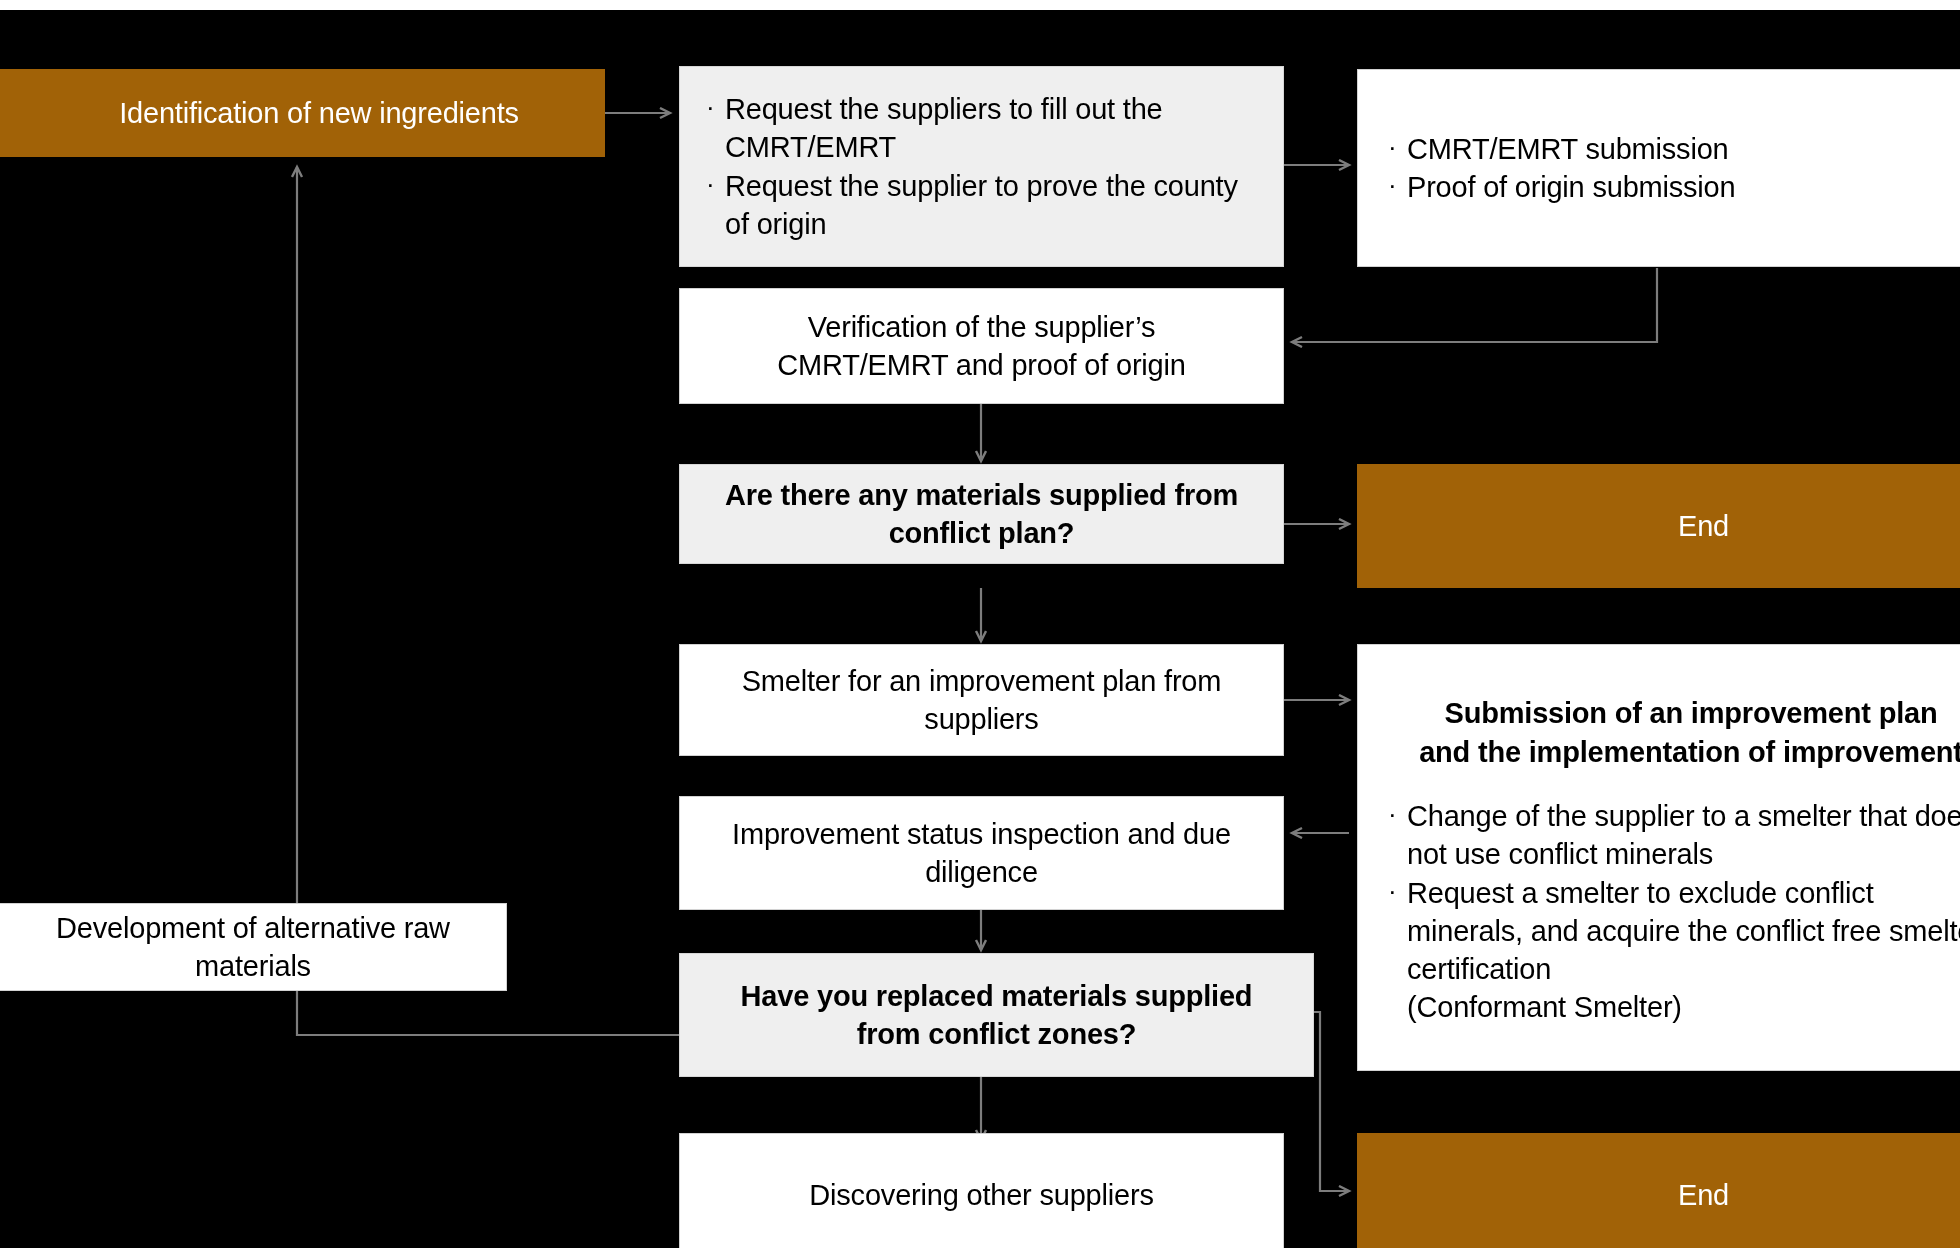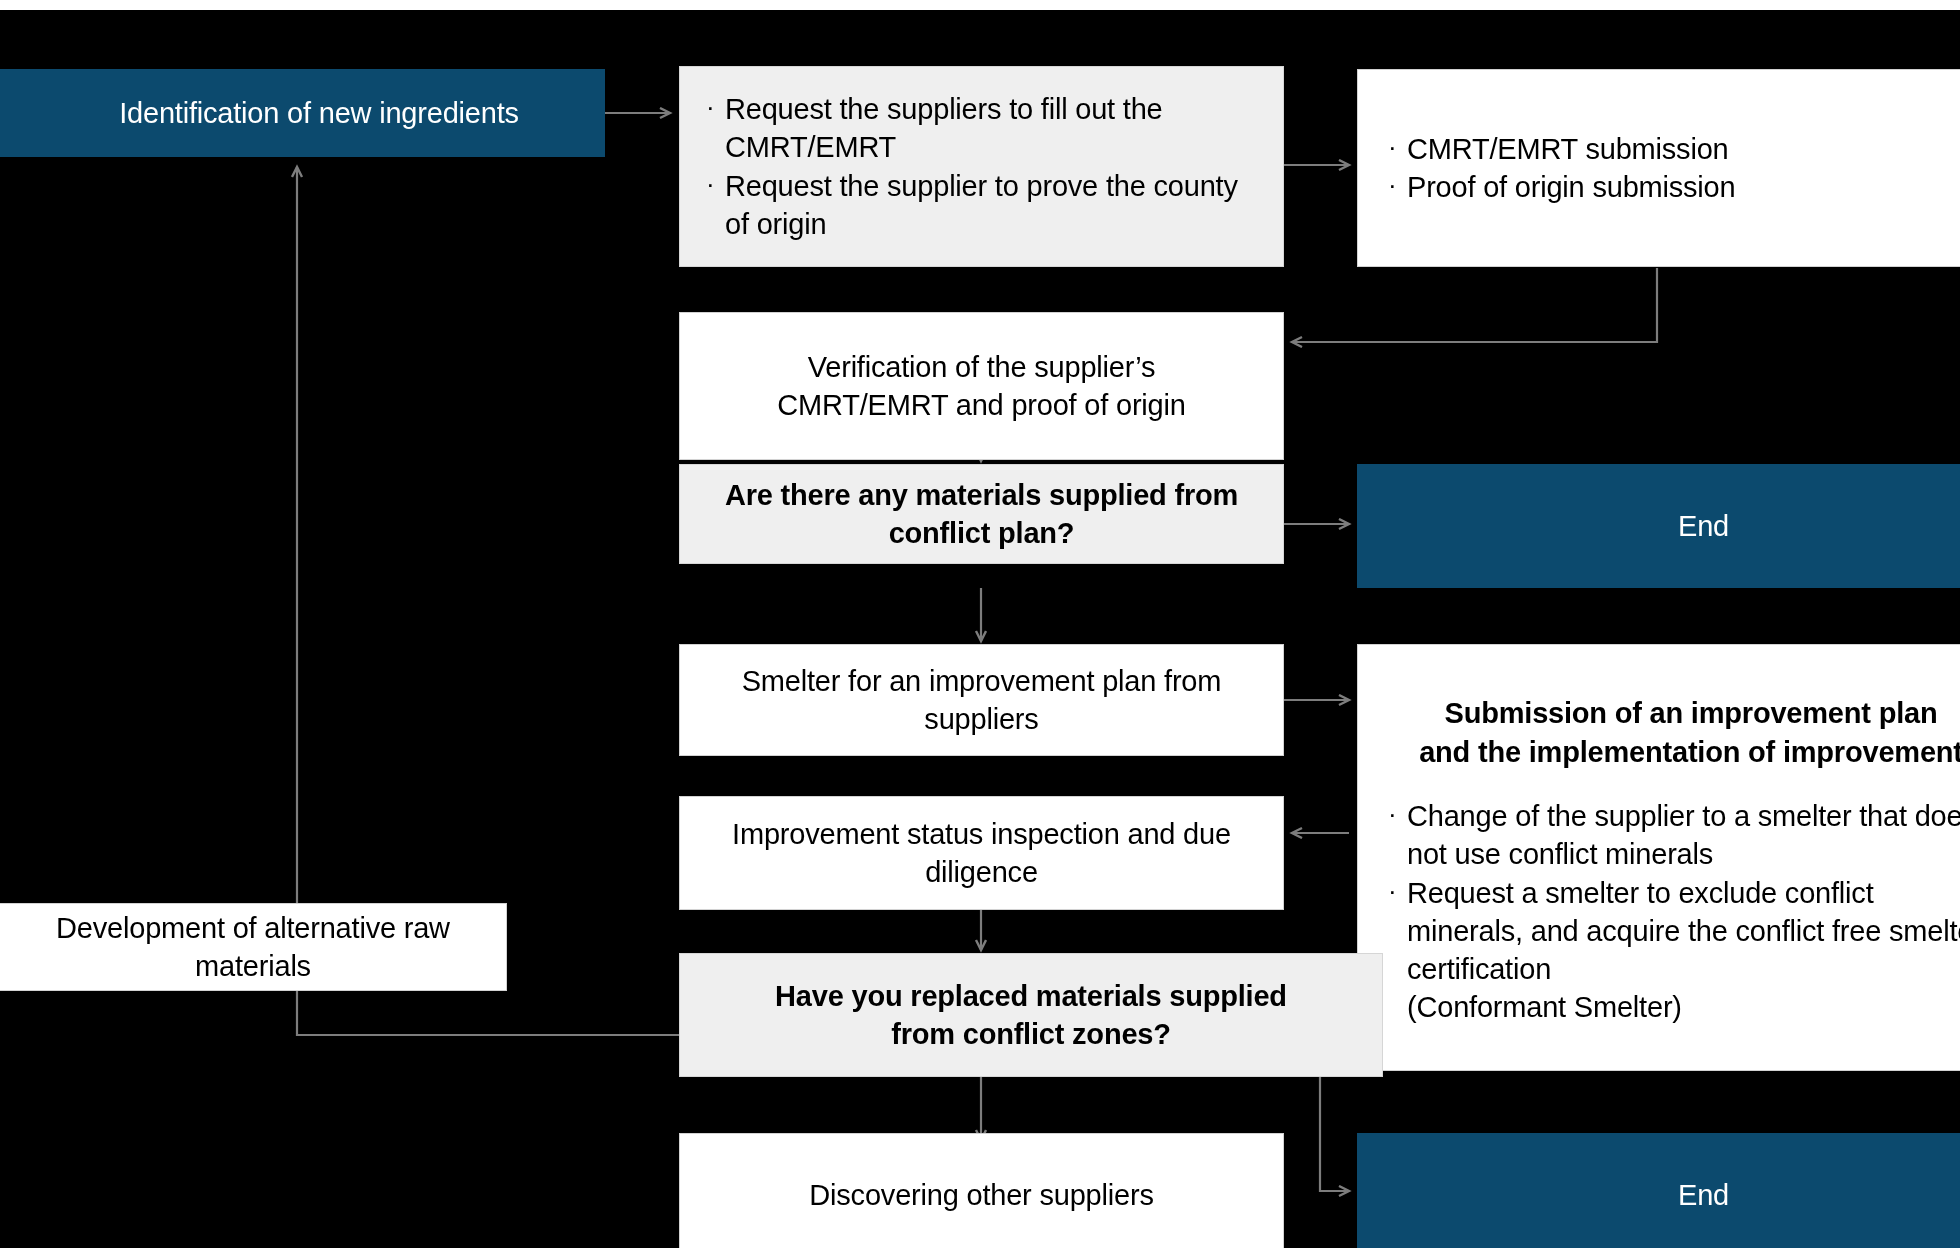--- a/index.html
+++ b/index.html
@@ -25,21 +25,21 @@
     display: flex;
     flex-direction: column;
     justify-content: center;
     font-size: 29px;
     line-height: 1.32;
     letter-spacing: -0.2px;
   }
   .node.center { align-items: center; text-align: center; }
   .node.bullets { align-items: flex-start; text-align: left; }
   .dark {
-    background: #0c4a6e;
+    background: #a16207;
     color: #ffffff;
     padding-left: 33px;
   }
   .lightgray {
     background: #efefef;
     color: #000000;
     border: 1px solid #d6d6d6;
   }
   .white {
     background: #ffffff;
@@ -145,21 +145,21 @@
     <div class="bullet-line">
       <span class="bullet-mark">·</span>
       <span class="bullet-text">CMRT/EMRT submission</span>
     </div>
     <div class="bullet-line">
       <span class="bullet-mark">·</span>
       <span class="bullet-text">Proof of origin submission</span>
     </div>
   </div>
 
-  <div class="node center white" style="left:679px; top:288px; width:605px; height:148px;margin-top:24px;">
+  <div class="node center white" style="left:679px; top:288px; width:605px; height:116px;">
     <div>Verification of the supplier’s</div>
     <div>CMRT/EMRT and proof of origin</div>
   </div>
 
   <div class="node center lightgray bold" style="left:679px; top:464px; width:605px; height:100px;">
     <div>Are there any materials supplied from</div>
     <div>conflict plan?</div>
   </div>
 
   <div class="node center dark" style="left:1357px; top:464px; width:660px; height:124px;">
@@ -189,21 +189,21 @@
       <span class="bullet-mark">·</span>
       <span class="bullet-text" style="white-space:pre-line;">Request a smelter to exclude conflict minerals, and acquire the conflict free smelter certification
 (Conformant Smelter)</span>
     </div>
   </div>
 
   <div class="node center white" style="left:-1px; top:903px; width:508px; height:88px;">
     <div>Development of alternative raw materials</div>
   </div>
 
-  <div class="node center lightgray bold" style="left:679px; top:953px; width:704px; height:124px;">
+  <div class="node center lightgray bold" style="left:679px; top:953px; width:635px; height:124px;">
     <div>Have you replaced materials supplied</div>
     <div>from conflict zones?</div>
   </div>
 
   <div class="node center white" style="left:679px; top:1133px; width:605px; height:124px;">
     <div>Discovering other suppliers</div>
   </div>
 
   <div class="node center dark" style="left:1357px; top:1133px; width:660px; height:124px;">
     <div>End</div>

